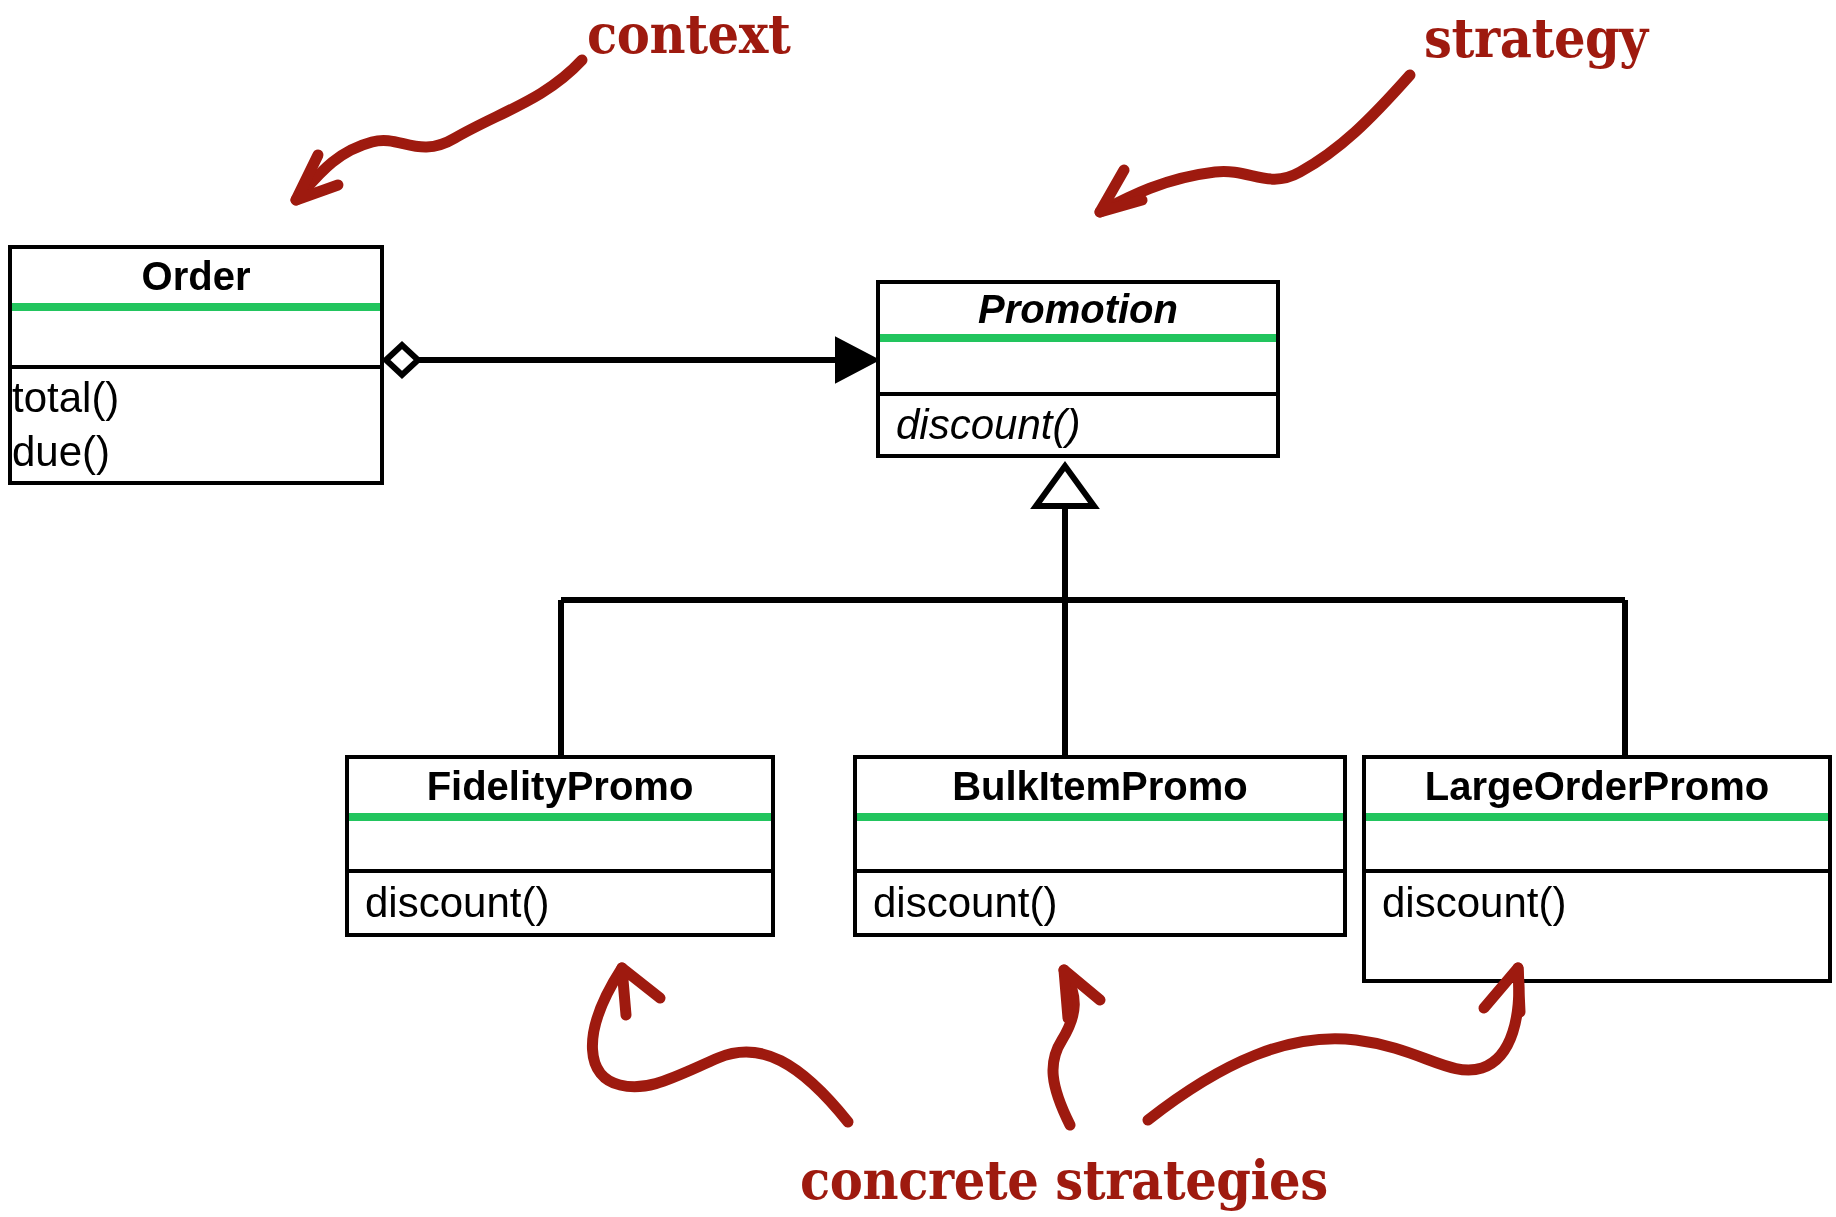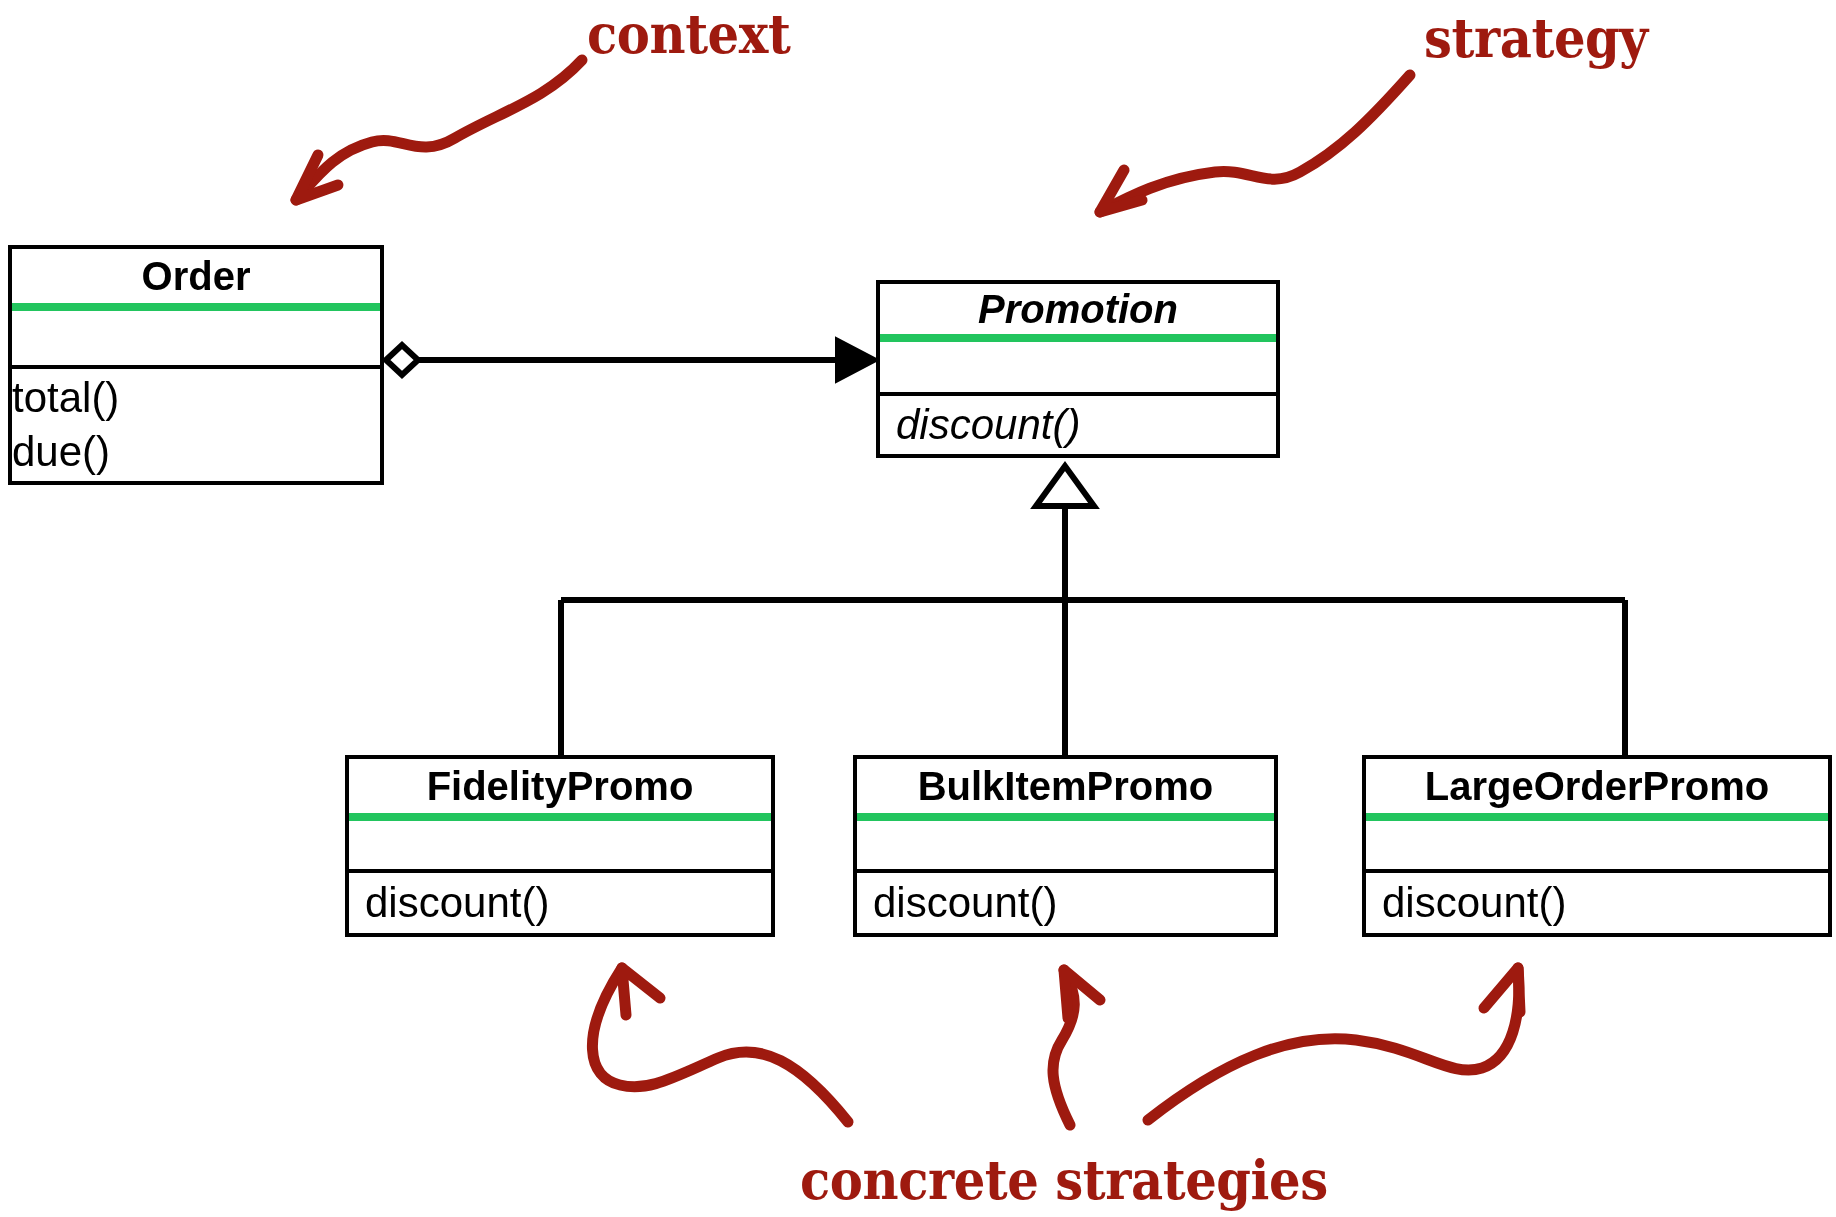--- a/index.html
+++ b/index.html
@@ -134,31 +134,31 @@
   <div class="uml-class" style="left:345px; top:755px; width:430px; height:182px;justify-content:flex-end;">
     <div class="uml-row uml-name" style="height:62px; font-size:40px;">
       <span>FidelityPromo</span>
     </div>
     <div class="uml-row uml-attrs" style="height:52px;"></div>
     <div class="uml-row uml-ops" style="height:60px; padding-left:16px; font-size:42px;">
       <span class="uml-op">discount()</span>
     </div>
   </div>
 
-  <div class="uml-class" style="left:853px; top:755px; width:425px; height:182px;">
+  <div class="uml-class" style="left:853px; top:755px; width:494px; height:182px;">
     <div class="uml-row uml-name" style="height:62px; font-size:40px;">
       <span>BulkItemPromo</span>
     </div>
     <div class="uml-row uml-attrs" style="height:52px;"></div>
     <div class="uml-row uml-ops" style="height:60px; padding-left:16px; font-size:42px;">
       <span class="uml-op">discount()</span>
     </div>
   </div>
 
-  <div class="uml-class" style="left:1362px; top:755px; width:470px; height:182px;">
+  <div class="uml-class" style="left:1362px; top:755px; width:470px; height:228px;">
     <div class="uml-row uml-name" style="height:62px; font-size:40px;">
       <span>LargeOrderPromo</span>
     </div>
     <div class="uml-row uml-attrs" style="height:52px;"></div>
     <div class="uml-row uml-ops" style="height:60px; padding-left:16px; font-size:42px;">
       <span class="uml-op">discount()</span>
     </div>
   </div>
 
   <svg id="annots" viewBox="0 0 1836 1217" xmlns="http://www.w3.org/2000/svg">

